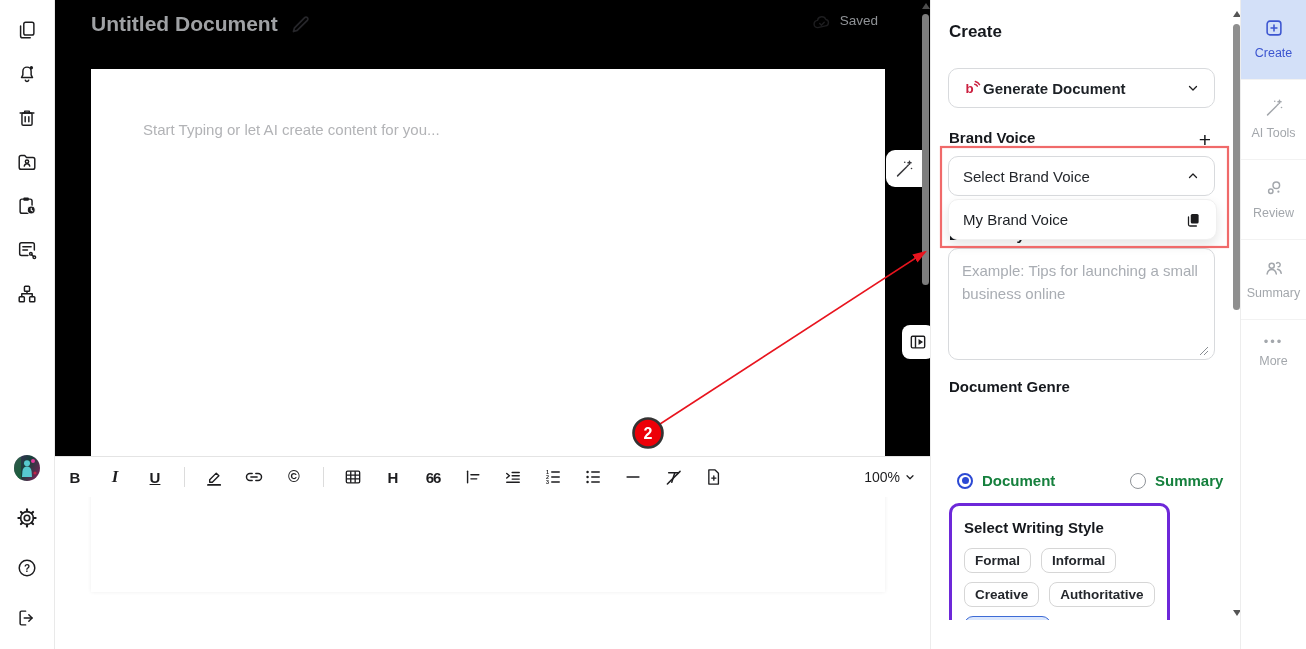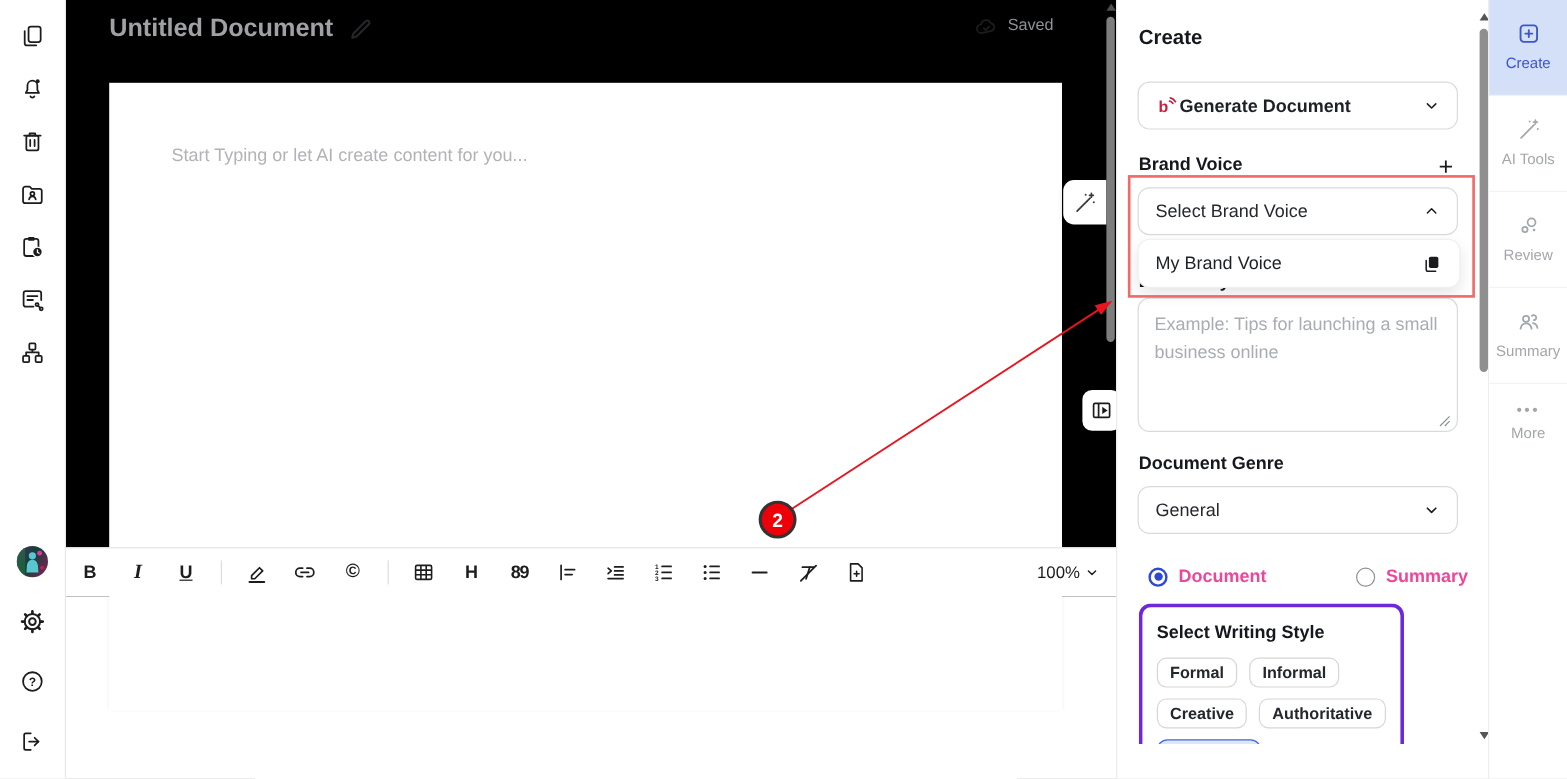--- a/index.html
+++ b/index.html
@@ -63,21 +63,21 @@
   .resize-grip{position:absolute;left:268px;top:346px;z-index:2;pointer-events:none}
   .genre-label{position:absolute;left:18px;top:378px;font-size:15px;font-weight:700;color:#15181d}
   .genre-select{position:absolute;left:17px;top:405px;width:267px;height:40px;padding:0 14px;justify-content:space-between}
   .genre-select .lbl{font-size:15px;color:#25282d}
   .radio-group{position:absolute;top:472px;display:flex;align-items:center;gap:9px;cursor:pointer}
   .rg-doc{left:26px}.rg-out{left:199px}
   .radio{width:16px;height:16px;border-radius:50%;position:relative}
   .radio.on{border:2px solid #2c49d4}
   .radio.on::after{content:"";position:absolute;left:2.5px;top:2.5px;width:7px;height:7px;border-radius:50%;background:#2c49d4}
   .radio.off{border:1.5px solid #8f9398}
-  .radio-lbl{font-size:15px;font-weight:700;color:#ec4899}
+  .radio-lbl{font-size:15px;font-weight:700;color:#15803d}
   .style-clip{position:absolute;left:18px;top:503px;width:267px;height:117px;overflow:hidden}
   .style-card{width:221px;height:140px;border:3px solid #6d28d9;border-radius:10px;padding:13px 12px}
   .style-title{font-size:15px;font-weight:700;color:#15181d}
   .chips{margin-top:12px;display:flex;flex-wrap:wrap;gap:9px 10px}
   .chip{border:1px solid #d6d6d6;border-radius:8px;background:#fff;padding:4px 10px;font-size:13.5px;font-weight:600;color:#24272c;cursor:pointer;font-family:"Liberation Sans",sans-serif}
   .chip.sel{background:#dbe7fd;border:1.5px solid #3e6bd5;border-radius:9px}
   
   .cp-scroll{position:absolute;left:302px;top:0;width:8px;height:649px}
   .cp-scroll .tri-up{position:absolute;left:0;top:11px;width:0;height:0;border-left:4px solid transparent;border-right:4px solid transparent;border-bottom:6px solid #555}
   .cp-scroll .thumb{position:absolute;left:0;top:24px;width:7px;height:286px;background:#8f8f8f;border-radius:4px}
@@ -300,21 +300,21 @@
             <svg width="20" height="20" viewBox="0 0 24 24" fill="none" stroke="#1d1d1f" stroke-width="1.6">
               <rect x="4" y="5" width="16" height="14" rx="1.5"></rect>
               <path d="M4 9.7h16M4 14.3h16M9.3 5v14M14.6 5v14"></path>
             </svg>
           </span>
       </button>
       <button class="tb-btn">
           <span class="tb-h">H</span>
         </button>
       <button class="tb-btn">
-          <span class="tb-q">89</span>
+          <span class="tb-q">66</span>
         </button>
       <button class="tb-btn">
         <span>
             <svg width="20" height="20" viewBox="0 0 24 24" fill="none" stroke="#1d1d1f" stroke-width="1.7" stroke-linecap="round">
               <path d="M5.5 5v14"></path>
               <path d="M9.5 9.3h9.5M9.5 14.2h7"></path>
             </svg>
           </span>
       </button>
       <button class="tb-btn">
@@ -436,28 +436,20 @@
     <div class="describe-label">Describe your content</div>
 
     <textarea class="describe-area" placeholder="Example: Tips for launching a small business online" style=""></textarea>
     <span class="resize-grip">
       <svg width="10" height="10" viewBox="0 0 10 10" stroke="#8b8f94" stroke-width="1">
           <path d="M9 1L1 9M9 5L5 9"></path>
         </svg>
     </span>
 
     <div class="genre-label">Document Genre</div>
-    <button class="ctl genre-select">
-      <span class="lbl">General</span>
-      <span>
-          <svg width="14" height="14" viewBox="0 0 24 24" fill="none" stroke="#1d1d1f" stroke-width="2.4" stroke-linecap="round" stroke-linejoin="round">
-            <path d="M6 9.5l6 6 6-6"></path>
-          </svg>
-        </span>
-    </button>
 
     <div class="radio-group rg-doc">
       <span class="radio on"></span>
       <span class="radio-lbl">Document</span>
     </div>
     <div class="radio-group rg-out">
       <span class="radio off"></span>
       <span class="radio-lbl">Summary</span>
     </div>
 

